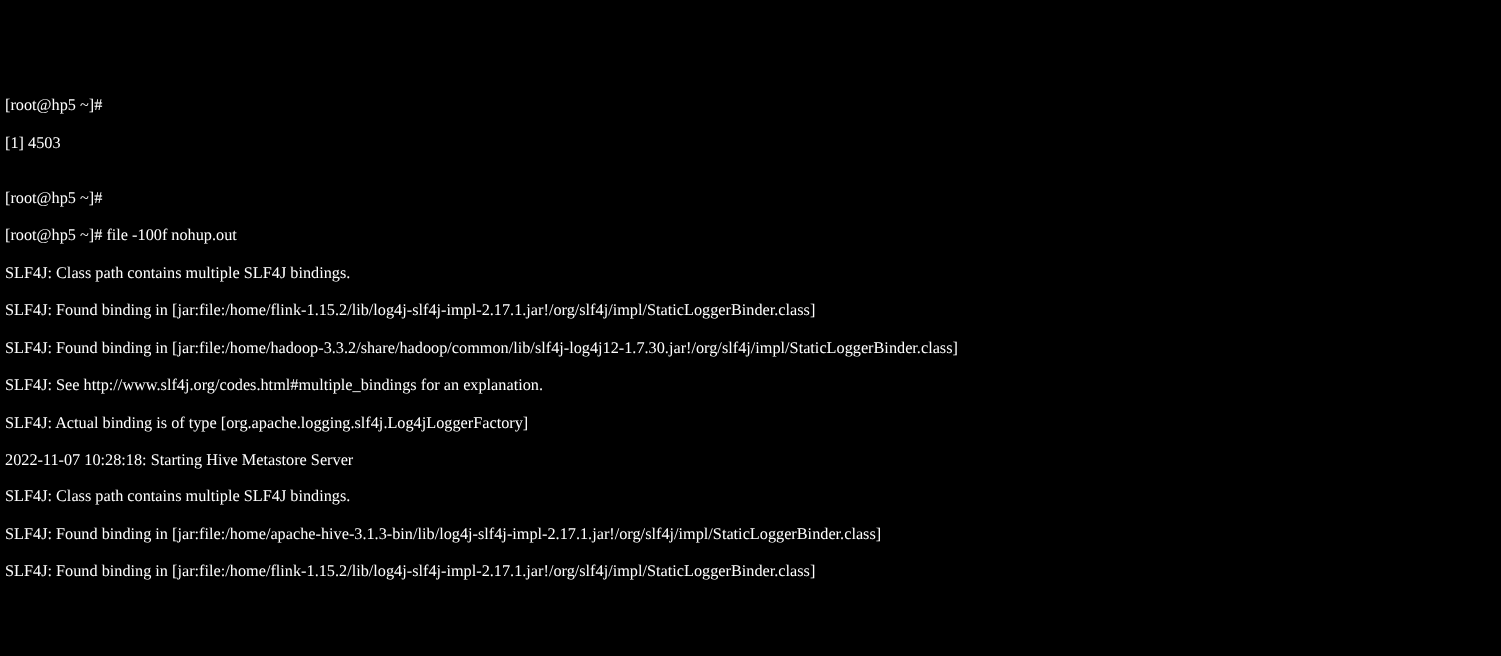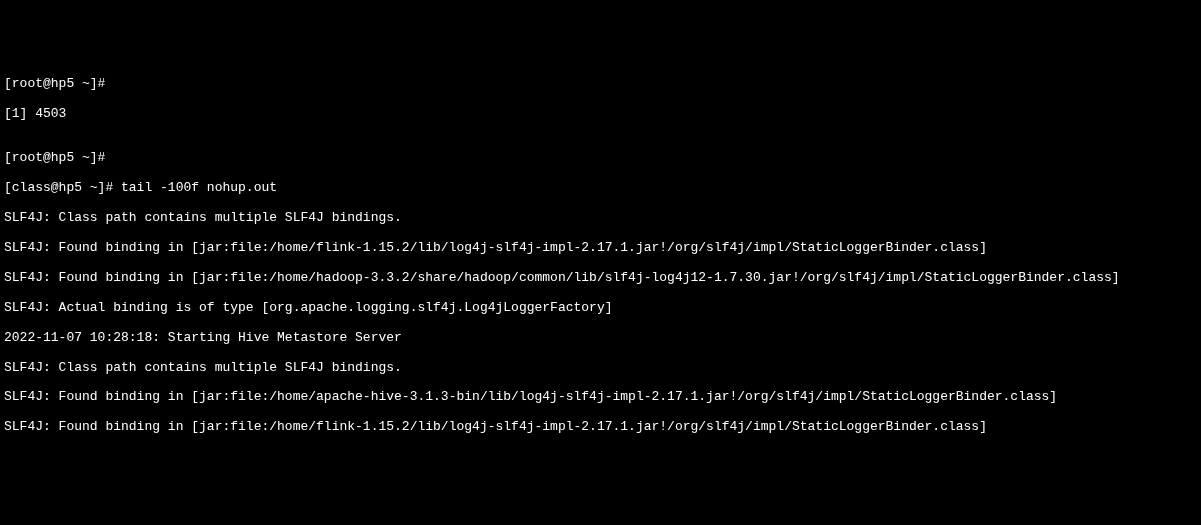--- a/index.html
+++ b/index.html
@@ -16,36 +16,38 @@
       padding: 2px 4px;
       white-space: pre;
       overflow-x: auto;
       width: 1201px;
     }
     .terminal {
       width: 100%;
     }
     .line {
       display: block;
+      font-family: Liberation Serif, serif;
     }
   </style>
 </head>
 <body>
 
 
 
 <div class="terminal">
 <span class="line">[root@hp5 ~]#</span>
 <span class="line">[1] 4503</span>
 <span class="line"></span>
 <span class="line">[root@hp5 ~]#</span>
-<span class="line">[class@hp5 ~]# tail -100f nohup.out</span>
+<span class="line">[root@hp5 ~]# file -100f nohup.out</span>
 <span class="line">SLF4J: Class path contains multiple SLF4J bindings.</span>
 <span class="line">SLF4J: Found binding in [jar:file:/home/flink-1.15.2/lib/log4j-slf4j-impl-2.17.1.jar!/org/slf4j/impl/StaticLoggerBinder.class]</span>
 <span class="line">SLF4J: Found binding in [jar:file:/home/hadoop-3.3.2/share/hadoop/common/lib/slf4j-log4j12-1.7.30.jar!/org/slf4j/impl/StaticLoggerBinder.class]</span>
+<span class="line">SLF4J: See http://www.slf4j.org/codes.html#multiple_bindings for an explanation.</span>
 <span class="line">SLF4J: Actual binding is of type [org.apache.logging.slf4j.Log4jLoggerFactory]</span>
 <span class="line">2022-11-07 10:28:18: Starting Hive Metastore Server</span>
 <span class="line">SLF4J: Class path contains multiple SLF4J bindings.</span>
 <span class="line">SLF4J: Found binding in [jar:file:/home/apache-hive-3.1.3-bin/lib/log4j-slf4j-impl-2.17.1.jar!/org/slf4j/impl/StaticLoggerBinder.class]</span>
 <span class="line">SLF4J: Found binding in [jar:file:/home/flink-1.15.2/lib/log4j-slf4j-impl-2.17.1.jar!/org/slf4j/impl/StaticLoggerBinder.class]</span>
 
 
 
 
 

